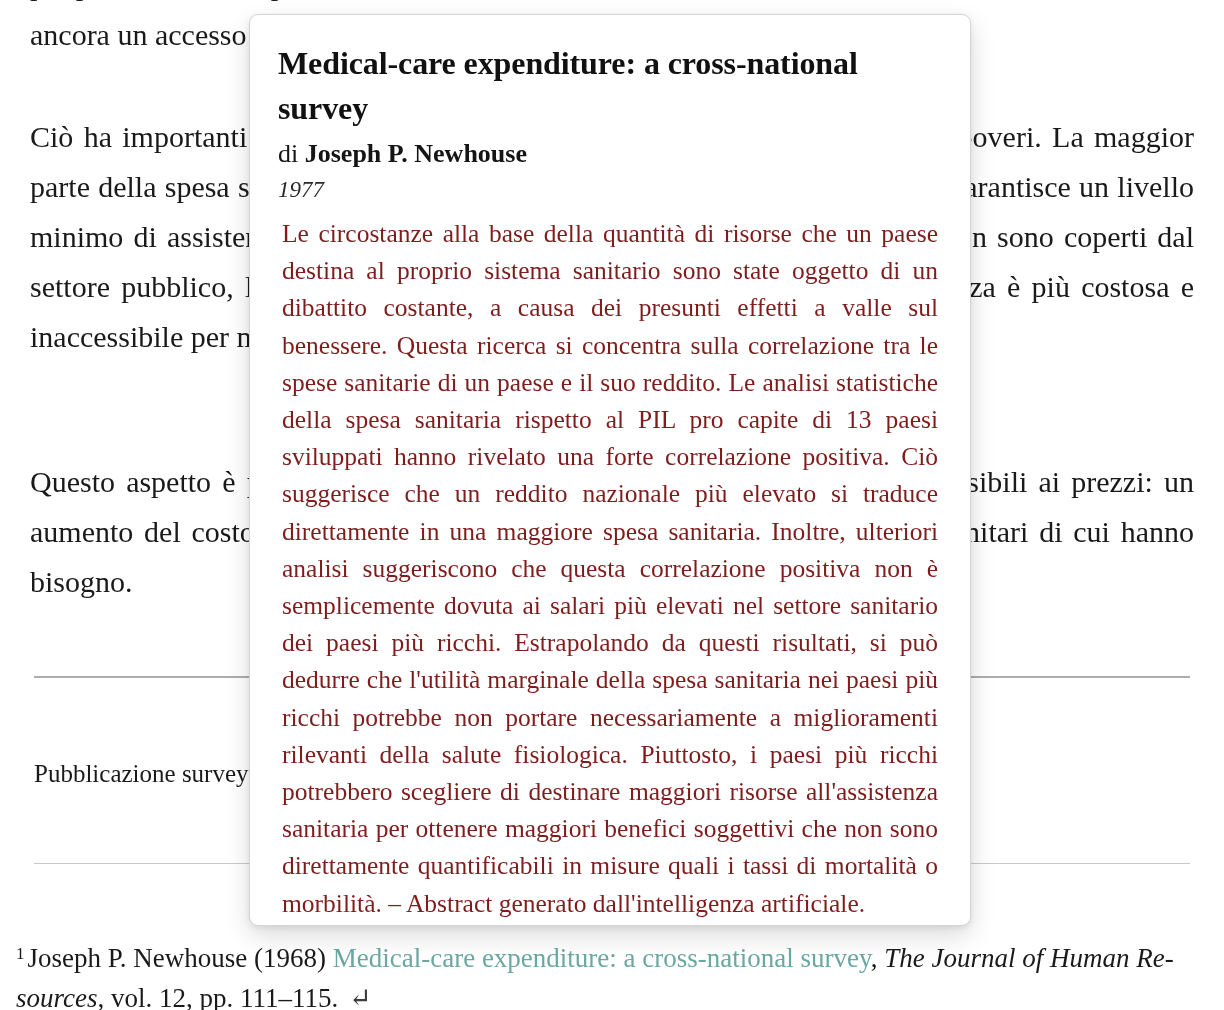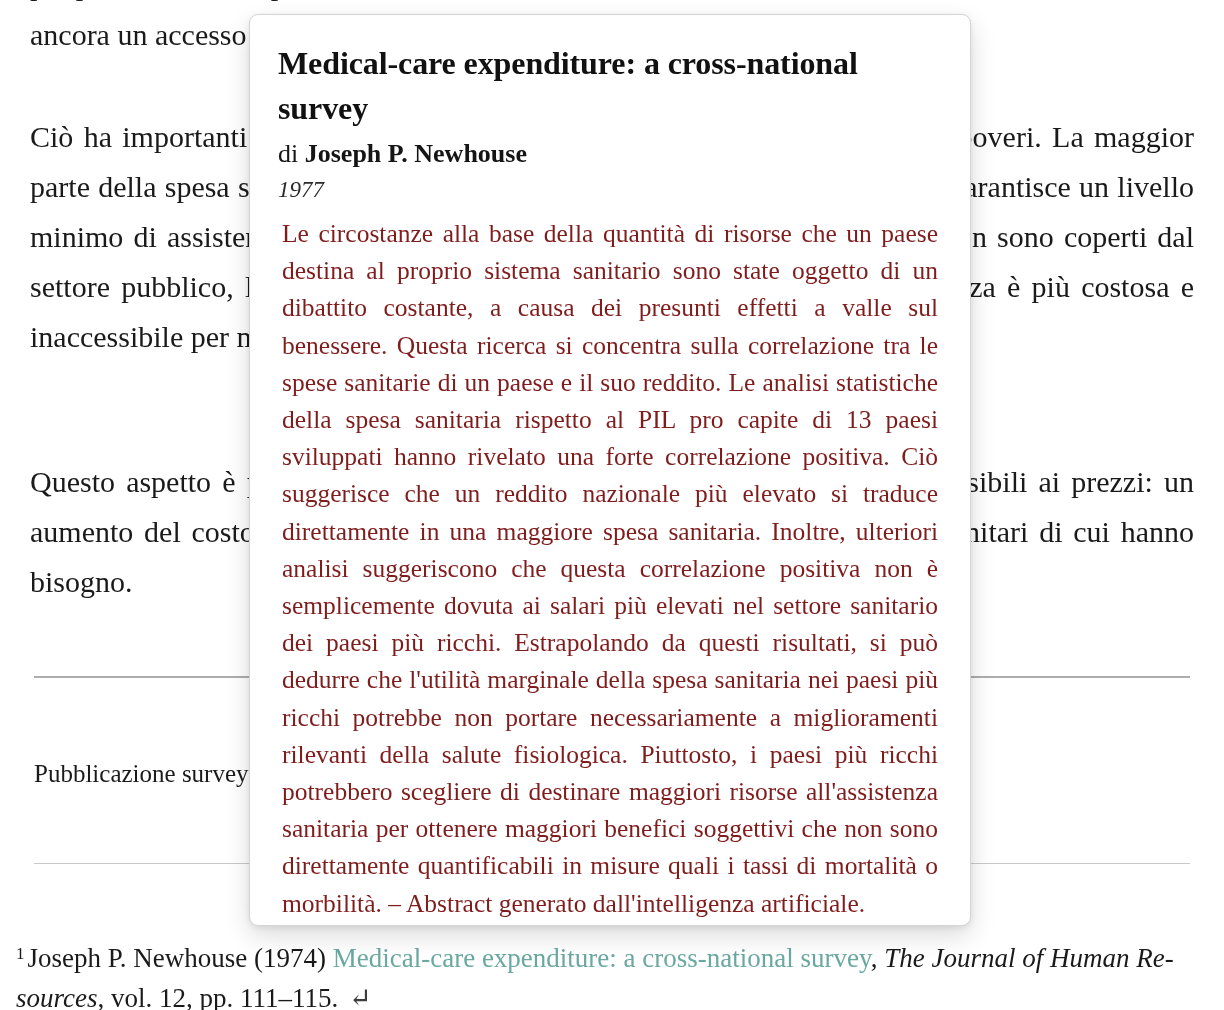--- a/index.html
+++ b/index.html
@@ -186,21 +186,21 @@
 
   <hr class="rule" id="rule-top">
 
   <div id="pub-line">
     <span>Pubblicazione survey</span><span class="em">d in Data</span><span>.</span>
   </div>
 
   <hr class="rule rule-2" id="rule-bottom">
 
   <div id="footnote">
-    <sup class="fn-marker">1</sup><span class="dotted fn-body"><span>Joseph P. Newhouse (1974) </span><a href="#" class="fn-link">Medical-care expenditure: a cross-national survey</a><span>, </span><span class="fn-journal">The Journal of Human Re-sources</span><span>, vol. 12, pp. 111–115. </span></span><a href="#" class="fn-return">↵</a>
+    <sup class="fn-marker">1</sup><span class="dotted fn-body"><span>Joseph P. Newhouse (1968) </span><a href="#" class="fn-link">Medical-care expenditure: a cross-national survey</a><span>, </span><span class="fn-journal">The Journal of Human Re-sources</span><span>, vol. 12, pp. 111–115. </span></span><a href="#" class="fn-return">↵</a>
   </div>
 </div>
 
 <div id="popover">
   <h2 id="pop-title">Medical-care expenditure: a cross-national survey</h2>
 
   <p id="pop-byline">
     <span>di </span><span class="author">Joseph P. Newhouse</span>
   </p>
 

